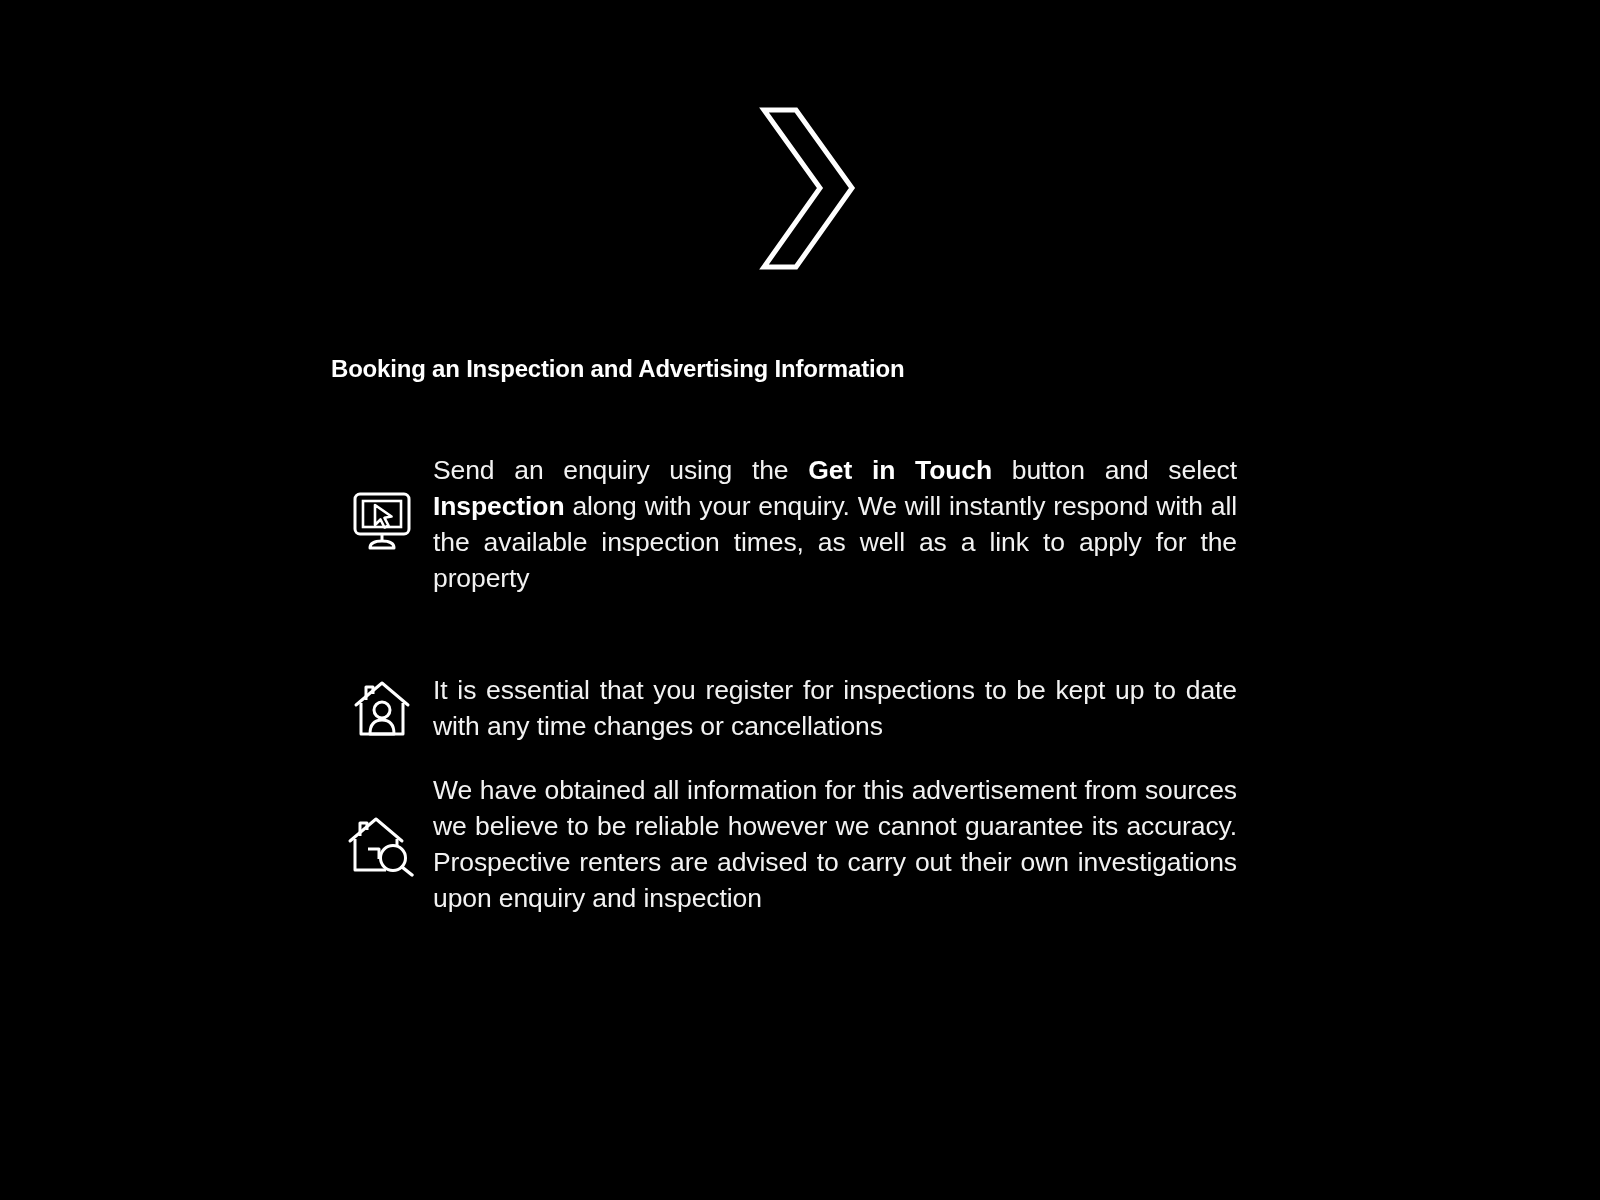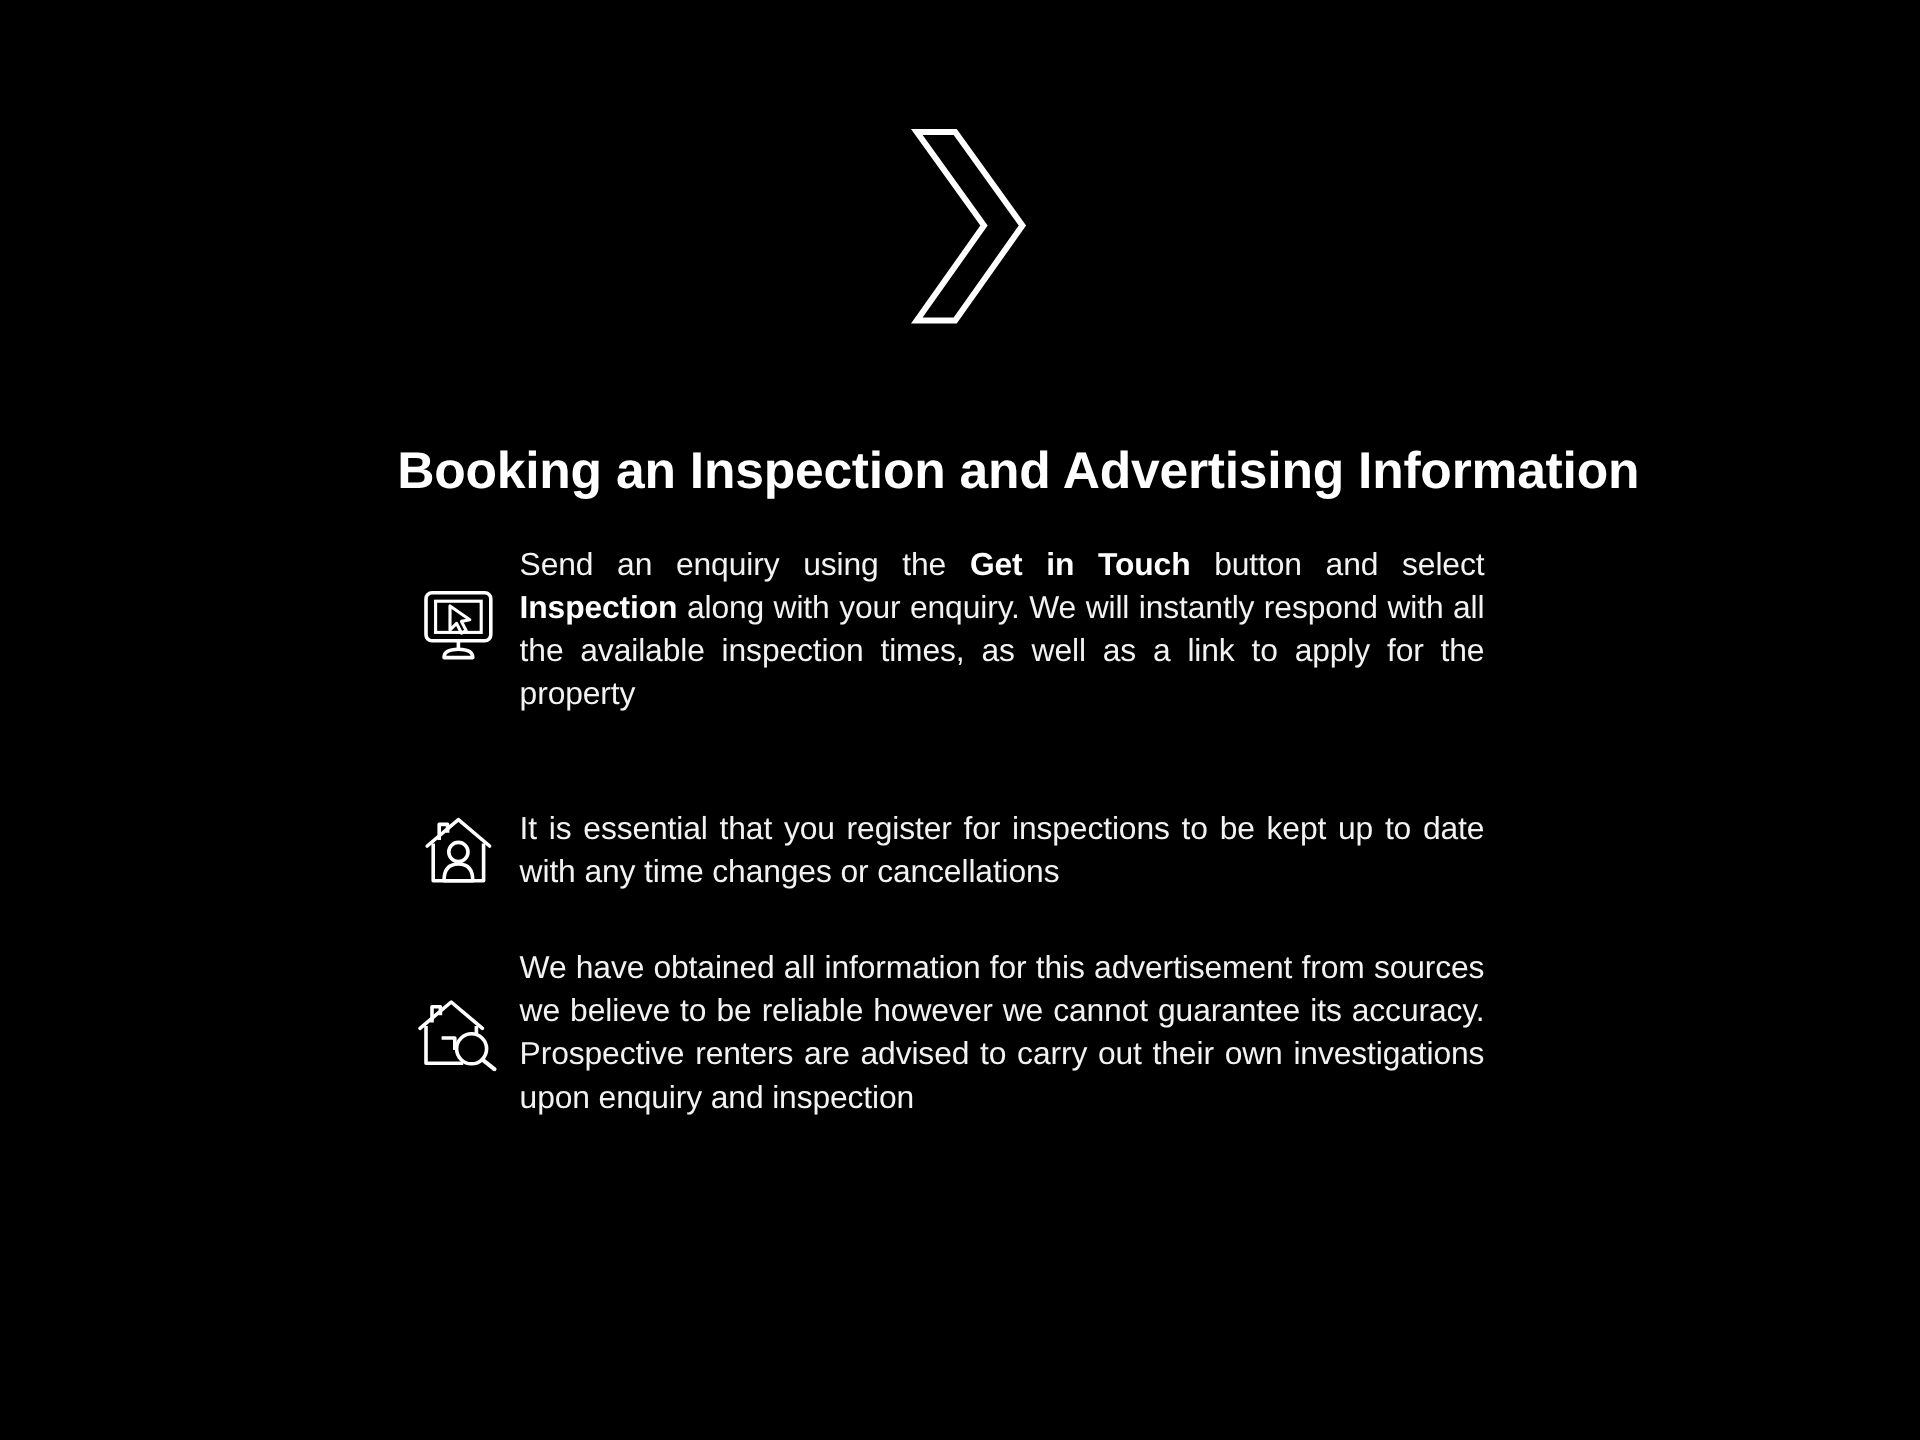--- a/index.html
+++ b/index.html
@@ -35,21 +35,21 @@
     display: block;
   }
 
   
   .title {
     position: absolute;
     left: 331px;
     top: 338px;
     width: 906px;
     color: #ffffff;
-    font-size: 43px;
+    font-size: 24px;
     font-weight: bold;
     letter-spacing: -0.2px;
     line-height: 1.25;
     white-space: nowrap;
   }
 
   
   .rows {
     position: absolute;
     left: 0;
@@ -86,21 +86,21 @@
   .row-text .b {
     font-weight: bold;
     color: #ffffff;
   }
 
   
   #row-1 { margin-top: 0px; }
   #row-1 .row-icon { align-self: center; margin-top: -6px; }
   #row-2 { margin-top: 76px; }
   #row-2 .row-icon { align-self: center; margin-top: 0px; }
-  #row-3 { margin-top: 44px; }
+  #row-3 { margin-top: 28px; }
   #row-3 .row-icon { align-self: center; margin-top: 2px; }
 </style>
 </head>
 <body>
 
 <div class="page">
 
   <div class="logo-wrap">
     <svg class="logo-mark" viewBox="0 0 120 170" aria-hidden="true">
       <polygon points="24,6 56,6 112,84 56,163 24,163 80,84" fill="none" stroke="#ffffff" stroke-width="5" stroke-linejoin="miter"></polygon>

